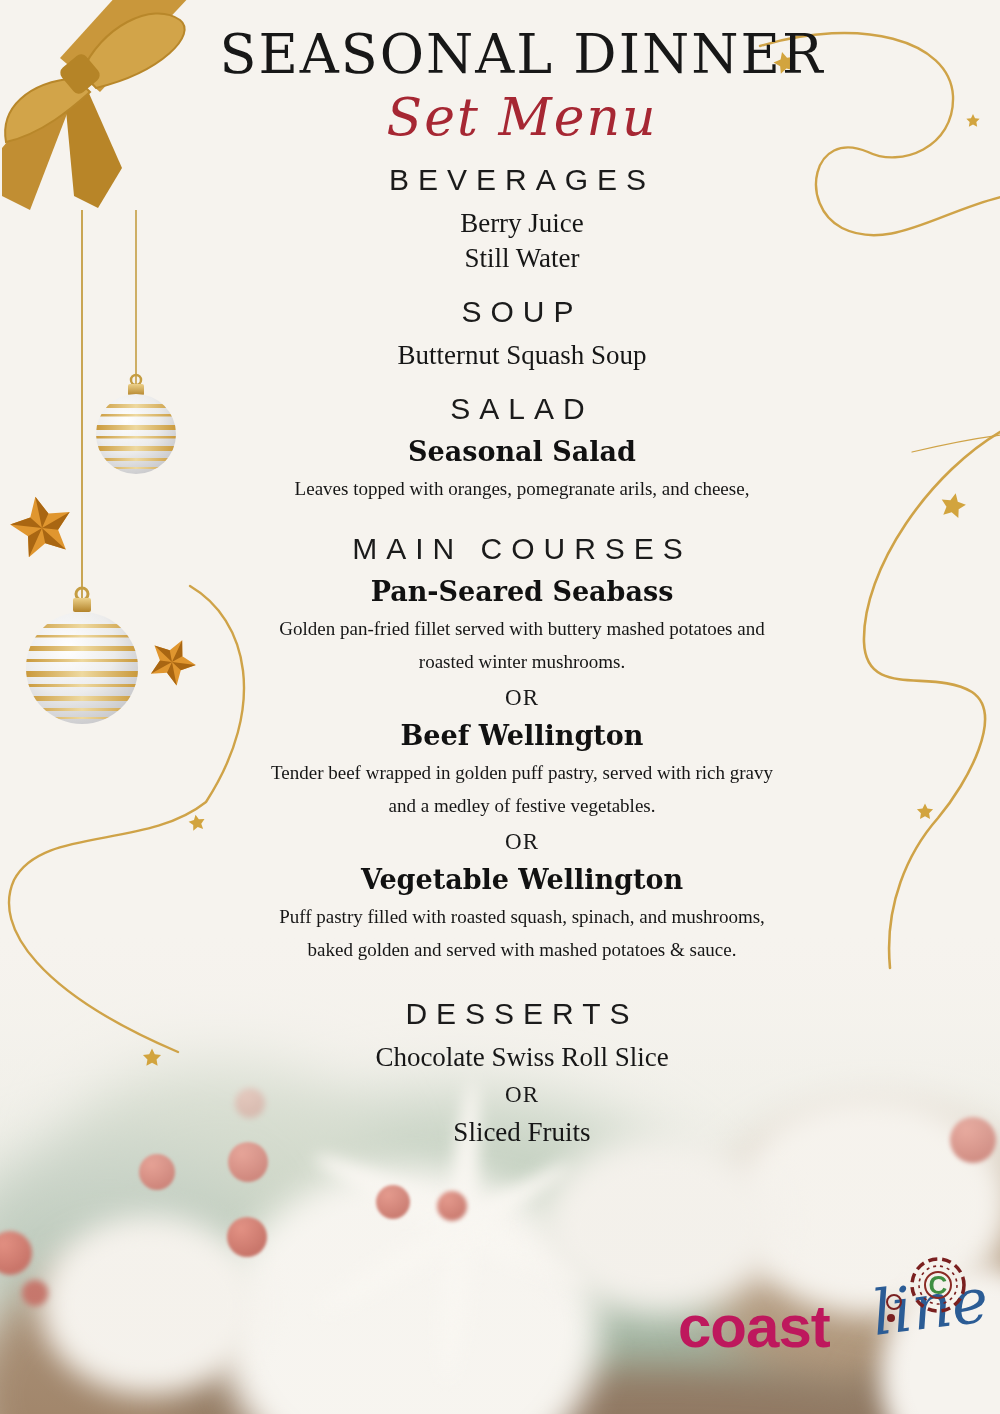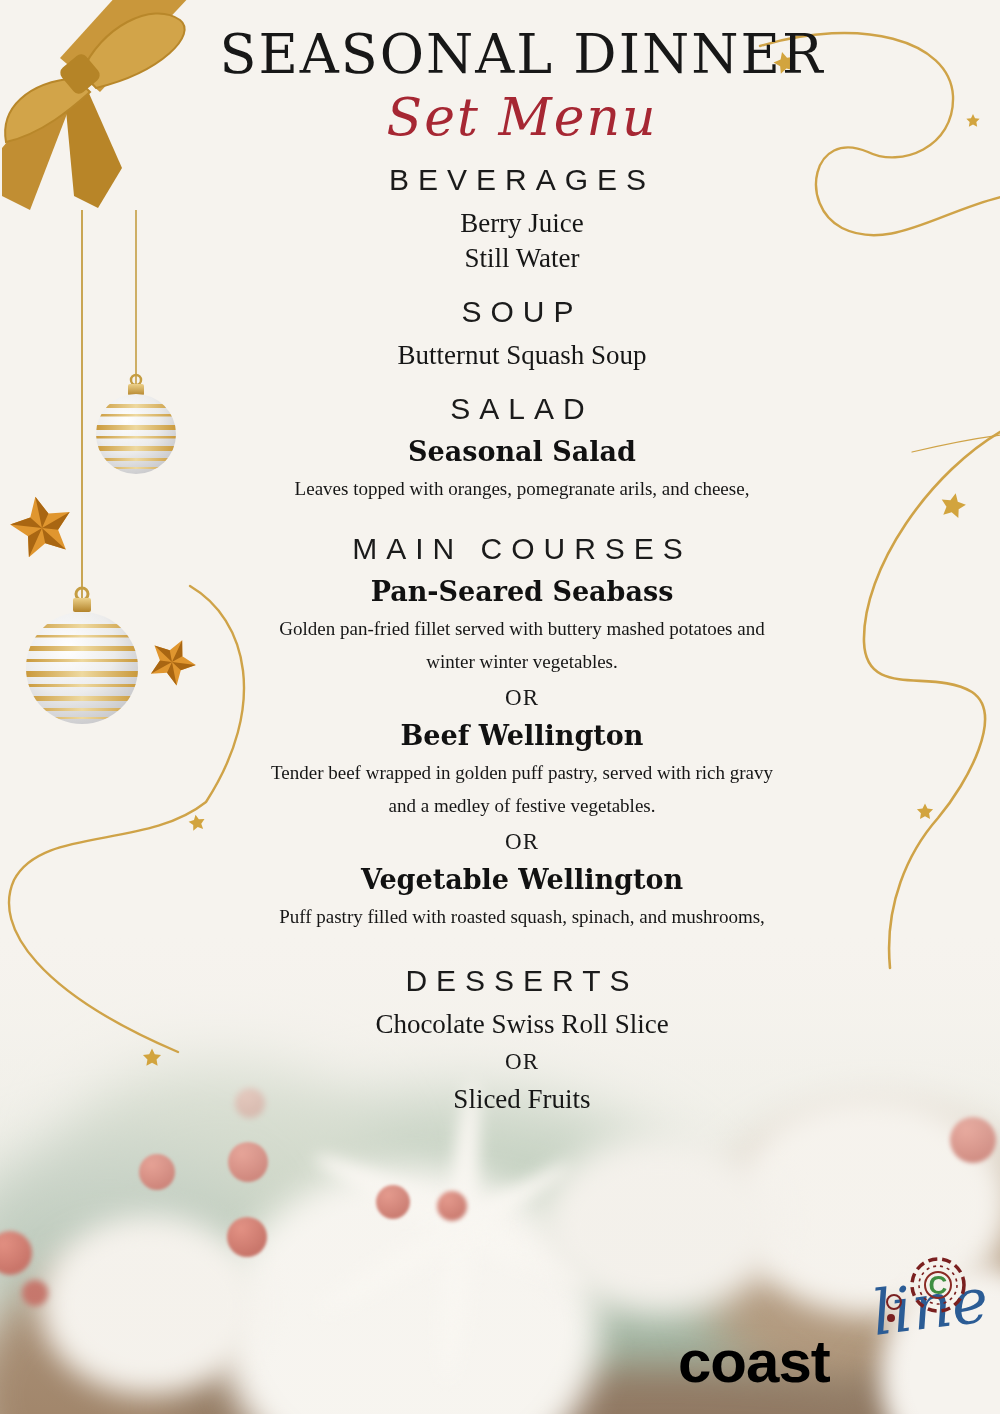--- a/index.html
+++ b/index.html
@@ -31,21 +31,21 @@
   .sec-mains{margin-top:26px;}
   .sec-desserts{margin-top:30px;}
   .menu-item{font-size:27px;line-height:35px;color:#161616;}
   .menu-item-bold{font-family:"DejaVu Serif",serif;font-weight:700;font-size:27px;
                   line-height:34px;margin:6px 0 3px 0;color:#111;}
   .menu-desc{font-size:19px;line-height:33px;max-width:880px;margin:0 auto;color:#161616;}
   .menu-or{font-size:23px;line-height:30px;letter-spacing:1px;margin:5px 0;color:#1a1a1a;}
   
   .logo{position:absolute;left:660px;top:1248px;width:340px;height:140px;z-index:6;}
   .logo-coast{position:absolute;left:18px;top:44px;font-family:"Liberation Sans",sans-serif;
-              font-weight:700;font-size:60px;letter-spacing:-1px;color:#000000;margin-top:35px;}
+              font-weight:700;font-size:60px;letter-spacing:-1px;color:#be185d;}
   .logo-line{position:absolute;left:212px;top:22px;font-family:"DejaVu Serif",serif;
              font-style:italic;font-size:62px;color:#2b5c95;transform:rotate(-7deg);}
   .logo-ring{position:absolute;left:226px;top:46px;width:12px;height:12px;
              border:2.5px solid #7a2020;border-radius:50%;}
   .logo-dot{position:absolute;left:227px;top:66px;width:8px;height:8px;
             background:#7a2020;border-radius:50%;}
   .emblem{position:absolute;left:246px;top:5px;}
 </style>
 </head>
 <body>
@@ -202,28 +202,29 @@
     <div class="sec">
       <div class="section-heading">SALAD</div>
       <div class="menu-item-bold">Seasonal Salad</div>
       <div class="menu-desc">Leaves topped with oranges, pomegranate arils, and cheese,</div>
     </div>
 
     <div class="sec sec-mains">
       <div class="section-heading">MAIN COURSES</div>
       <div class="menu-item-bold">Pan-Seared Seabass</div>
       <div class="menu-desc">Golden pan-fried fillet served with buttery mashed potatoes and</div>
-      <div class="menu-desc">winter winter vegetables.</div>
+      <div class="menu-desc">roasted winter mushrooms.</div>
       <div class="menu-or">OR</div>
       <div class="menu-item-bold">Beef Wellington</div>
       <div class="menu-desc">Tender beef wrapped in golden puff pastry, served with rich gravy</div>
       <div class="menu-desc">and a medley of festive vegetables.</div>
       <div class="menu-or">OR</div>
       <div class="menu-item-bold">Vegetable Wellington</div>
       <div class="menu-desc">Puff pastry filled with roasted squash, spinach, and mushrooms,</div>
+      <div class="menu-desc">baked golden and served with mashed potatoes &amp; sauce.</div>
     </div>
 
     <div class="sec sec-desserts">
       <div class="section-heading">DESSERTS</div>
       <div class="menu-item">Chocolate Swiss Roll Slice</div>
       <div class="menu-or">OR</div>
       <div class="menu-item">Sliced Fruits</div>
     </div>
   </div>
 

